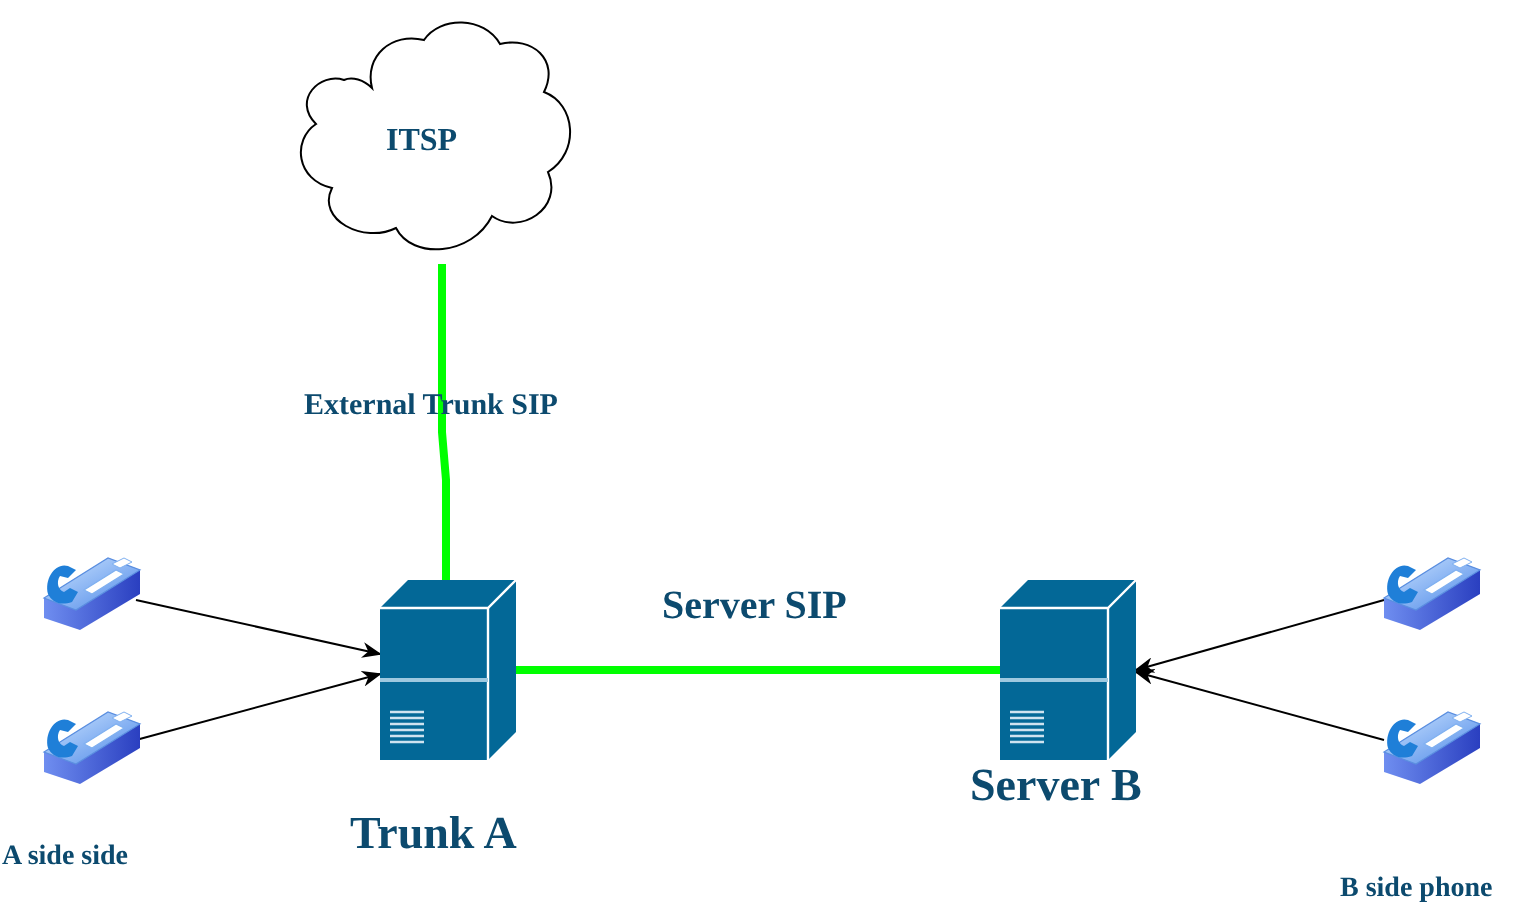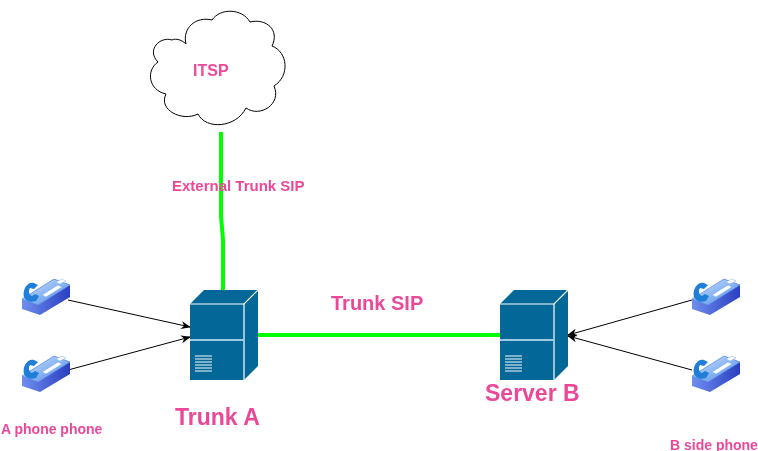--- a/index.html
+++ b/index.html
@@ -1,18 +1,18 @@
 <!DOCTYPE html>
 <html><head>
 <meta charset="utf-8">
 <style>
   html, body { margin:0; padding:0; background:#ffffff; }
   body { width:758px; height:451px; position:relative; overflow:hidden; font-family:"Liberation Sans", sans-serif; }
   svg { position:absolute; left:0; top:0; }
-  .lbl { position:absolute; font-weight:bold; color:#ec4899; white-space:nowrap; font-family:Liberation Sans, sans-serif; }
+  .lbl { position:absolute; font-weight:bold; color:#0c4a6e; white-space:nowrap; font-family:Liberation Serif, serif; }
 </style>
 </head>
 <body>
 
 <svg width="758" height="451" viewBox="0 0 758 451">
   <defs>
     <linearGradient id="phoneBody" x1="0" y1="0" x2="1" y2="1">
       <stop offset="0" stop-color="#cfe6ff"></stop>
       <stop offset="1" stop-color="#4a86e8"></stop>
     </linearGradient>
@@ -64,18 +64,18 @@
   <use href="#server" x="190" y="290"></use>
   <use href="#server" x="500" y="290"></use>
 
   <use href="#phone" x="20" y="275"></use>
   <use href="#phone" x="20" y="352"></use>
   <use href="#phone" x="690" y="275"></use>
   <use href="#phone" x="690" y="352"></use>
 </svg>
 
 <div class="lbl" style="left:193px; top:62px; font-size:16px;">ITSP</div>
-<div class="lbl" style="left:152px; top:177px; font-size:15px;margin-left:20px;">External Trunk SIP</div>
-<div class="lbl" style="left:331px; top:292px; font-size:20px;">Trunk SIP</div>
+<div class="lbl" style="left:152px; top:195px; font-size:15px;">External Trunk SIP</div>
+<div class="lbl" style="left:331px; top:292px; font-size:20px;">Server SIP</div>
 <div class="lbl" style="left:175px; top:404px; font-size:23px;">Trunk A</div>
 <div class="lbl" style="left:485px; top:380px; font-size:23px;">Server B</div>
-<div class="lbl" style="left:1px; top:421px; font-size:14px;">A phone phone</div>
+<div class="lbl" style="left:1px; top:421px; font-size:14px;">A side side</div>
 <div class="lbl" style="left:670px; top:437px; font-size:14px;">B side phone</div>
 
 </body></html>

